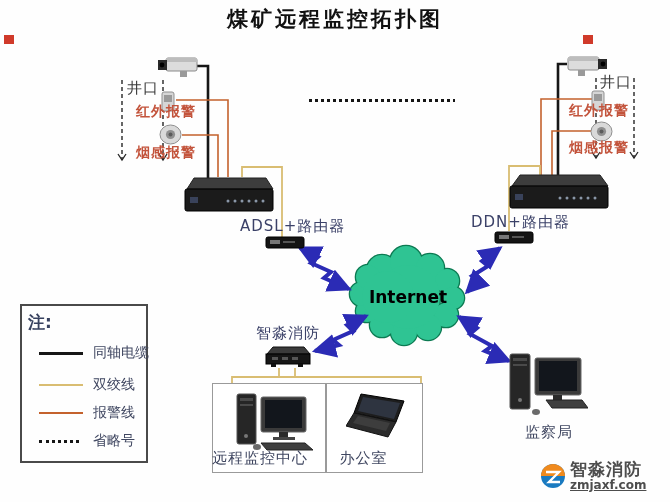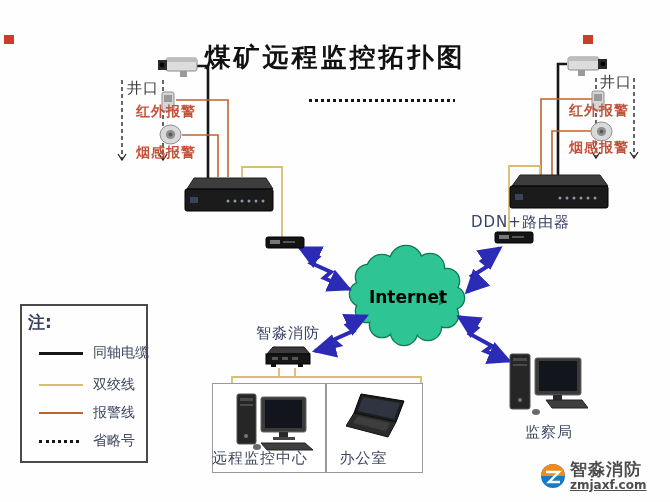--- a/index.html
+++ b/index.html
@@ -1,20 +1,20 @@
 <!DOCTYPE html>
 <html><head>
 <meta charset="utf-8">
 <style>
   html,body{margin:0;padding:0;background:#fff;}
   .canvas{position:relative;width:670px;height:502px;background:#fefefe;overflow:hidden;
           font-family:"DejaVu Sans","Liberation Sans",sans-serif;}
   .lbl{position:absolute;white-space:nowrap;line-height:1.1;}
-  .title{left:0;top:7px;width:670px;text-align:center;font-size:26px;font-weight:bold;
-         color:#111;letter-spacing:3px;font-family:"DejaVu Serif","Liberation Serif",serif;margin-top:36px;}
+  .title{left:0;top:7px;width:670px;text-align:center;font-size:21px;font-weight:bold;
+         color:#111;letter-spacing:3px;font-family:"DejaVu Serif","Liberation Serif",serif;}
   .well{font-size:15px;color:#3a3a3a;letter-spacing:1px;}
   .alarm{font-size:14px;font-weight:bold;color:#c3543c;letter-spacing:1px;}
   .router{font-size:15px;color:#3b4168;letter-spacing:1px;}
   .room{font-size:15px;color:#3f4660;letter-spacing:1px;}
   .redsq{position:absolute;width:10px;height:9px;background:#d03a2a;}
   .svgdev{position:absolute;}
   .ellipsis-line{position:absolute;left:309px;top:99px;width:146px;height:3px;
      background:repeating-linear-gradient(90deg,#151515 0 3px,transparent 3px 6px);}
   .roombox{position:absolute;left:212px;top:383px;width:211px;height:90px;
      border:1.5px solid #9a9a9a;background:#fff;box-sizing:border-box;}
@@ -123,20 +123,21 @@
     <polygon points="12,3 84,3 91,14 5,14" fill="#3d3d3d" stroke="#222"></polygon>
     <rect x="3" y="14" width="88" height="22" rx="2" fill="#1b1b1b" stroke="#000"></rect>
     <rect x="8" y="22" width="8" height="6" fill="#39425a"></rect>
     <circle cx="46" cy="26" r="1.5" fill="#8a97a8"></circle>
       <circle cx="53" cy="26" r="1.5" fill="#8a97a8"></circle>
     <circle cx="60" cy="26" r="1.5" fill="#8a97a8"></circle>
       <circle cx="67" cy="26" r="1.5" fill="#8a97a8"></circle>
     <circle cx="74" cy="26" r="1.5" fill="#8a97a8"></circle>
       <circle cx="81" cy="26" r="1.5" fill="#8a97a8"></circle>
   </svg>
+  <div class="lbl router" style="left:240px;top:218px;">ADSL+路由器</div>
   <svg class="svgdev" style="left:265px;top:235px;" width="40" height="15">
     <rect x="1" y="2" width="38" height="11" rx="2" fill="#141414" stroke="#000"></rect>
     <rect x="5" y="5" width="10" height="4" fill="#777"></rect>
       <rect x="18" y="6" width="12" height="2" fill="#555"></rect>
   </svg>
 
   <svg class="svgdev" style="left:563px;top:53px;" width="46" height="26">
     <rect x="5" y="4" width="31" height="13" rx="2" fill="#dcdcdc" stroke="#8a8a8a"></rect>
     <rect x="5" y="4" width="31" height="4" fill="#bdbdbd"></rect>
     <rect x="35" y="6" width="9" height="10" fill="#2a2a2a"></rect>

